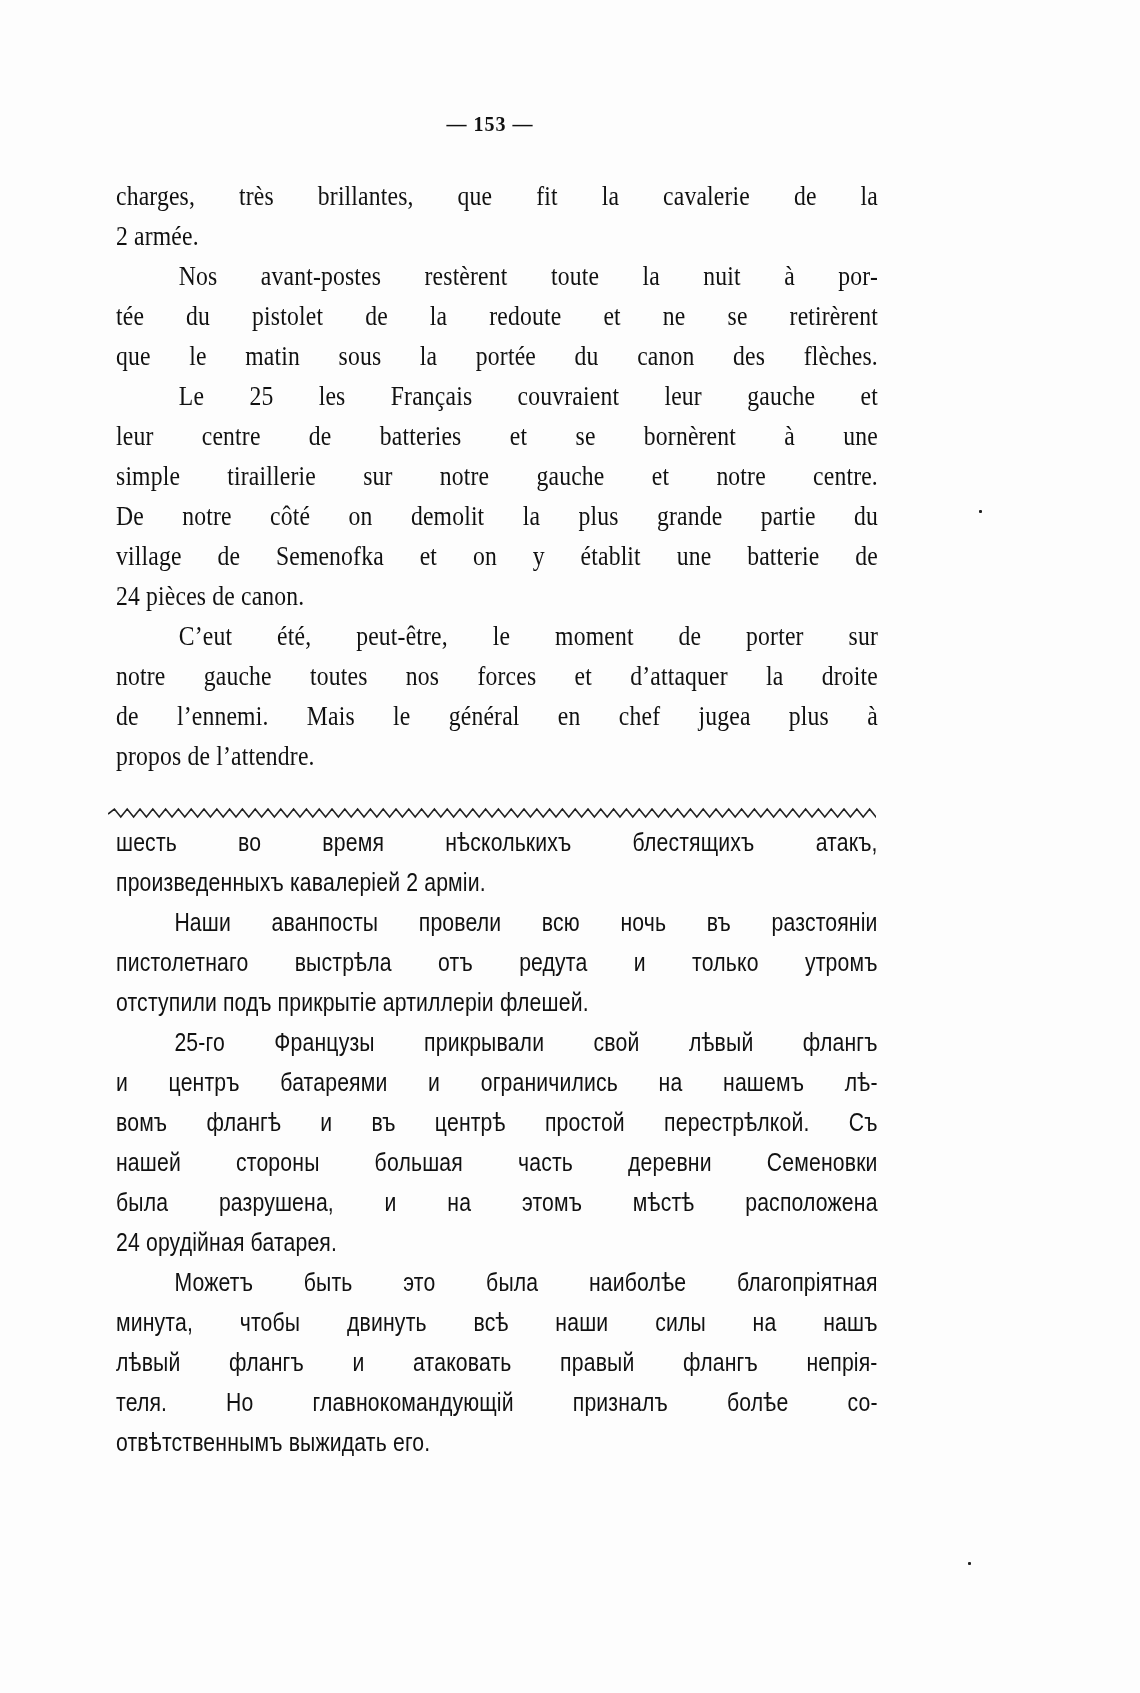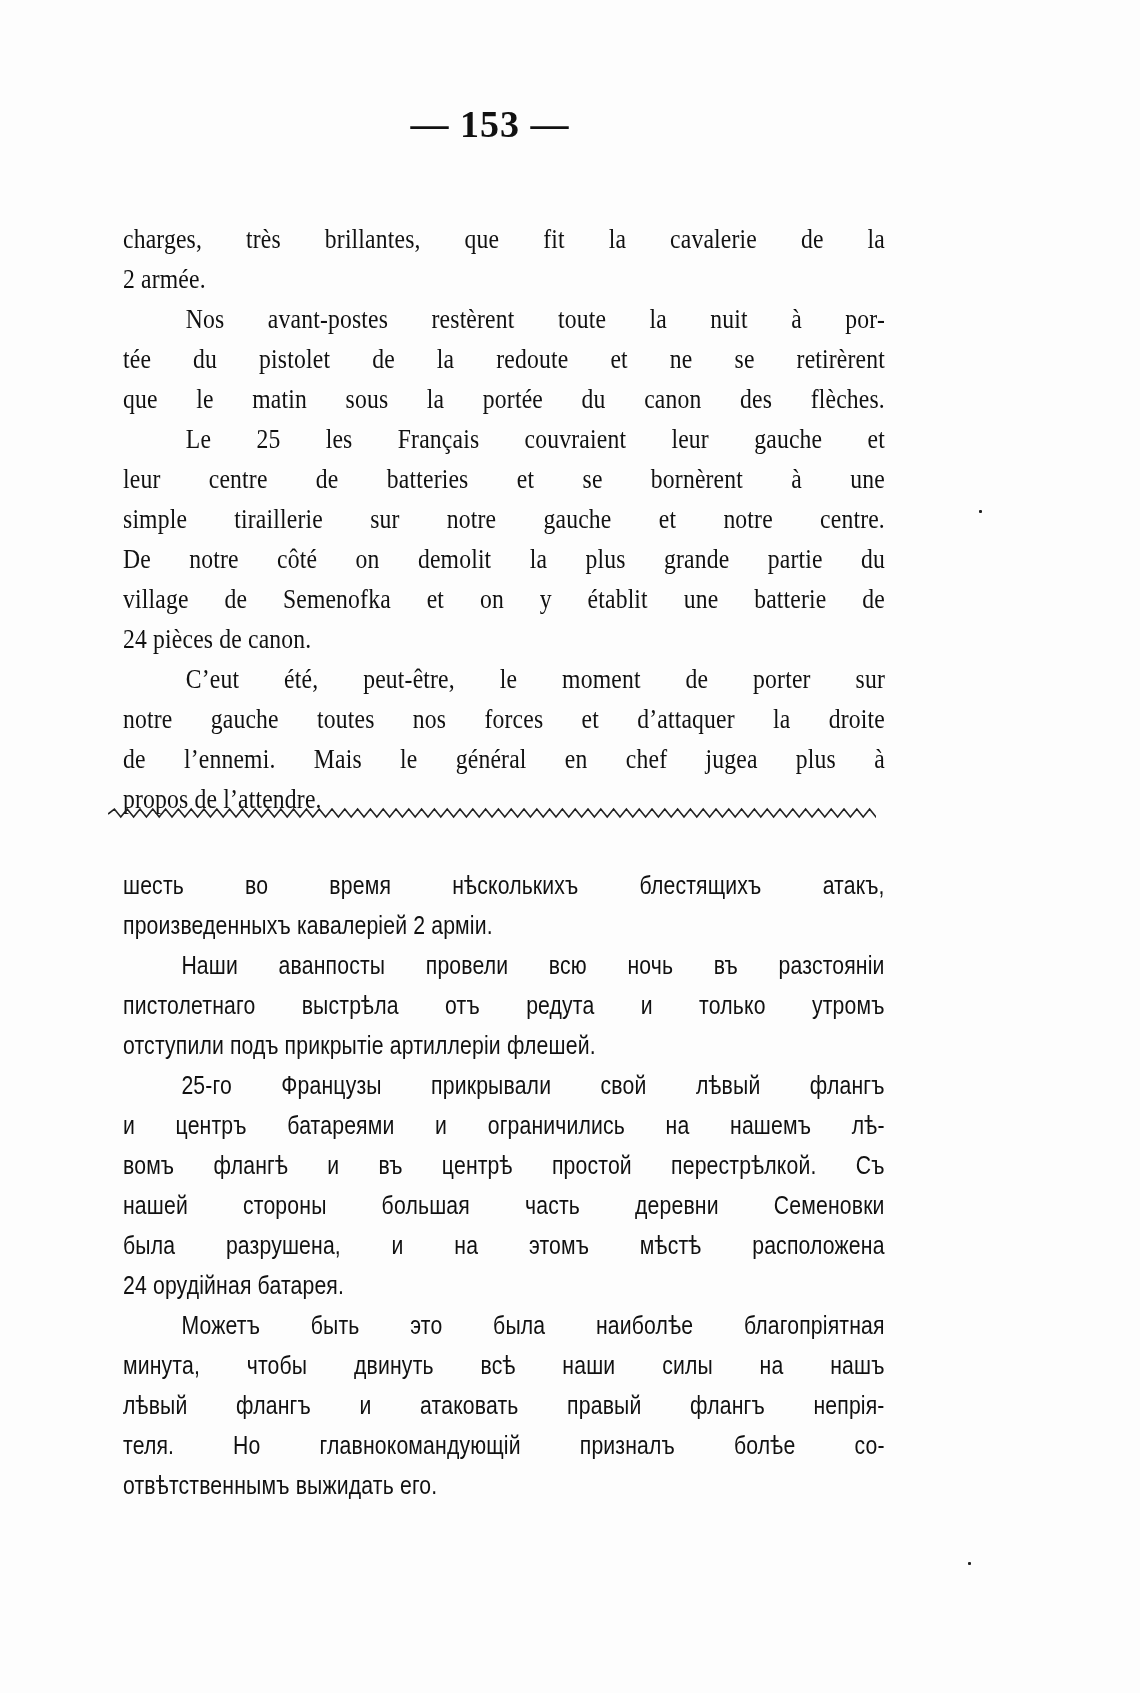--- a/index.html
+++ b/index.html
@@ -5,24 +5,24 @@
   html, body { margin: 0; padding: 0; background: #ffffff; }
   body { width: 1140px; height: 1693px; position: relative; overflow: hidden; }
   .page {
     position: absolute; left: 0; top: 0; width: 1140px; height: 1693px;
     background: #fdfdfd;
     color: #111;
     font-family: "Liberation Serif", "DejaVu Serif", serif;
   }
   .page-number {
     position: absolute; left: 0; width: 980px; top: 106px;
-    text-align: center; font-size: 38px; line-height: 36px;
+    text-align: center; font-size: 20px; line-height: 36px;
     font-weight: bold; letter-spacing: 1px;
   }
-  .block { position: absolute; left: 123px; width: 762px; margin-top: 43px; }
+  .block { position: absolute; left: 116px; width: 762px; }
   .line {
     height: 40px; line-height: 40px; font-size: 27.5px; white-space: nowrap;
     transform: scaleX(0.86); transform-origin: left center; width: 886px;
     text-align: justify; text-align-last: justify;
     letter-spacing: 0.2px;
   }
   .line.last { text-align-last: left; }
   .line.indent { text-indent: 73px; }
   .fr { top: 176px; }
   .ru { top: 822px; font-weight: bold; }

